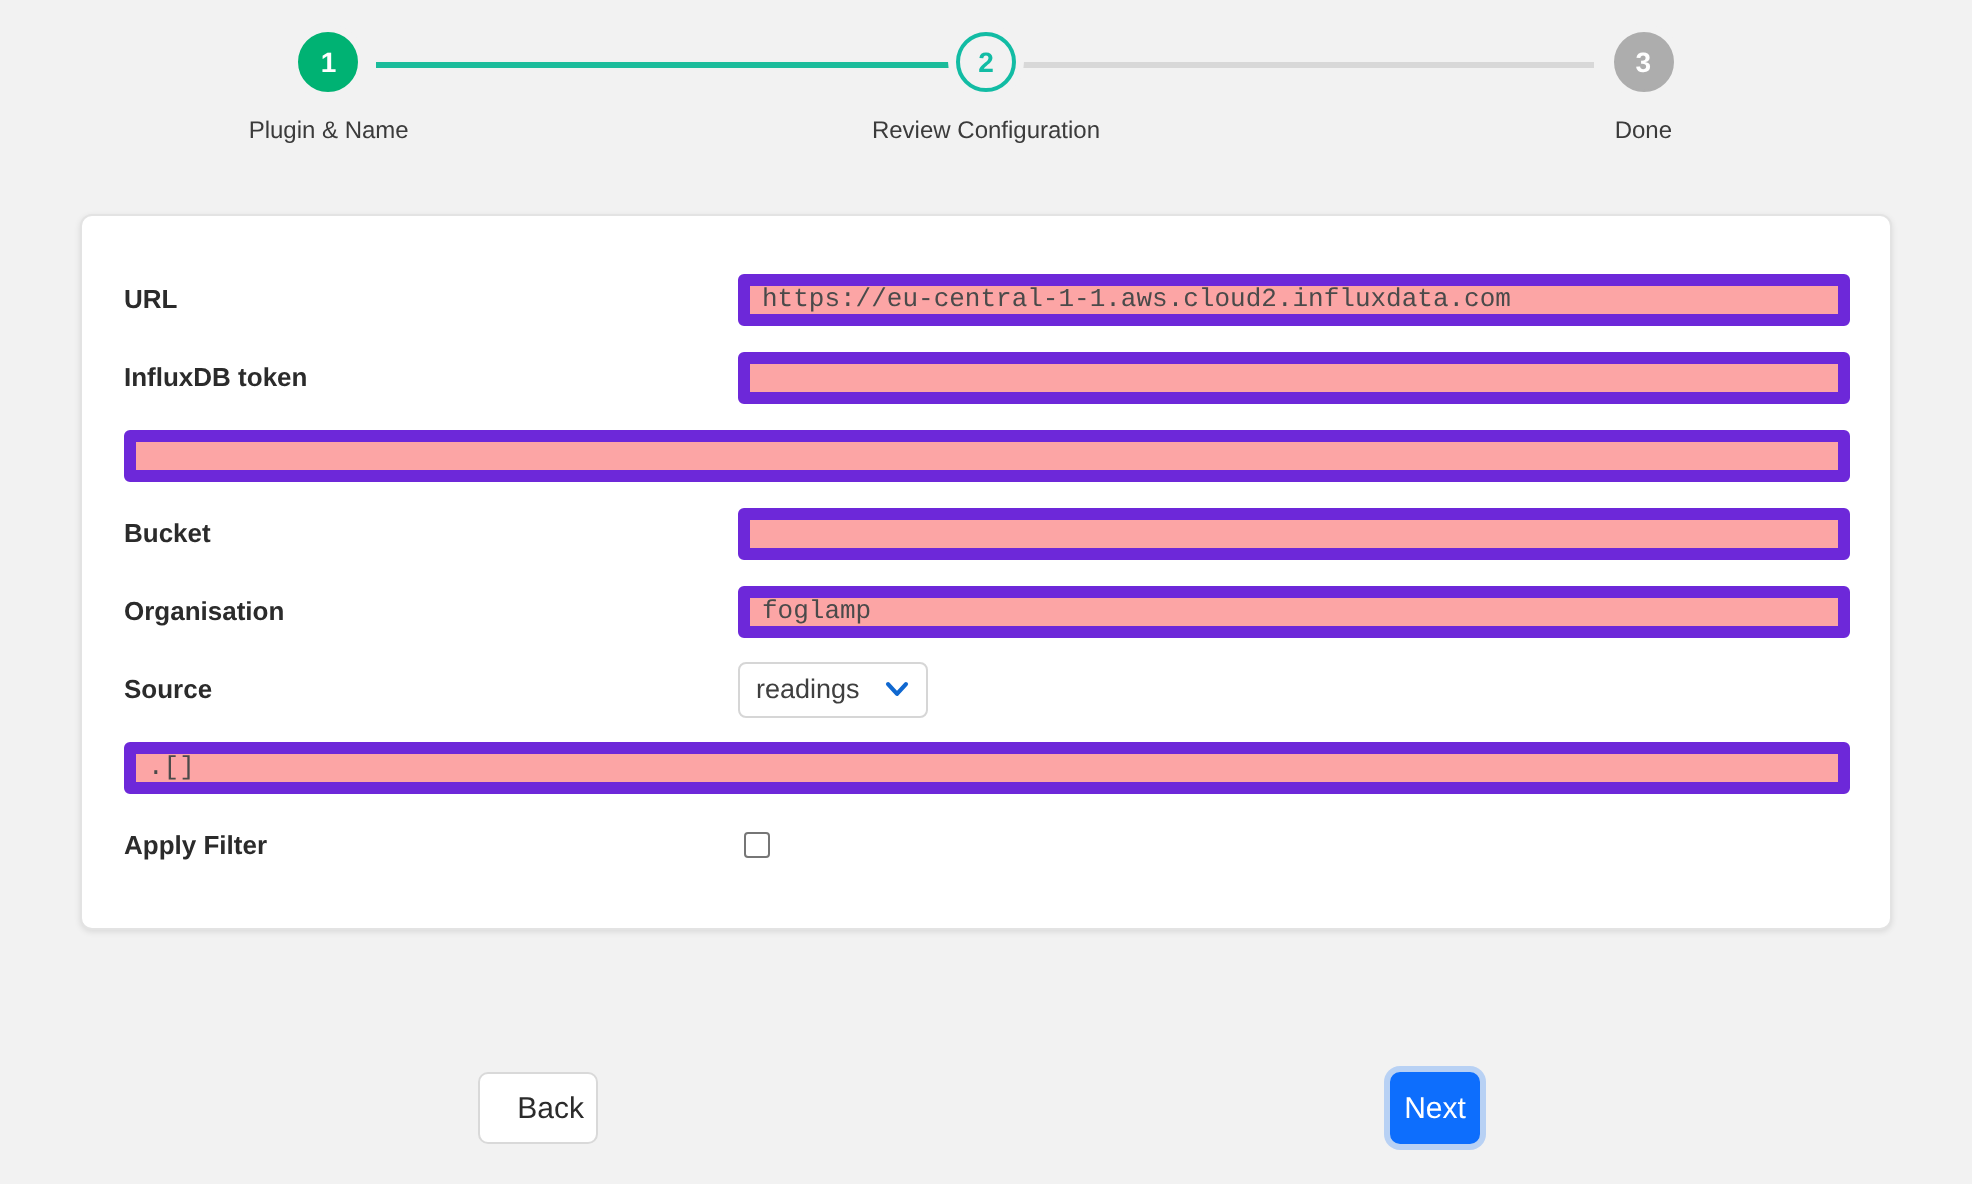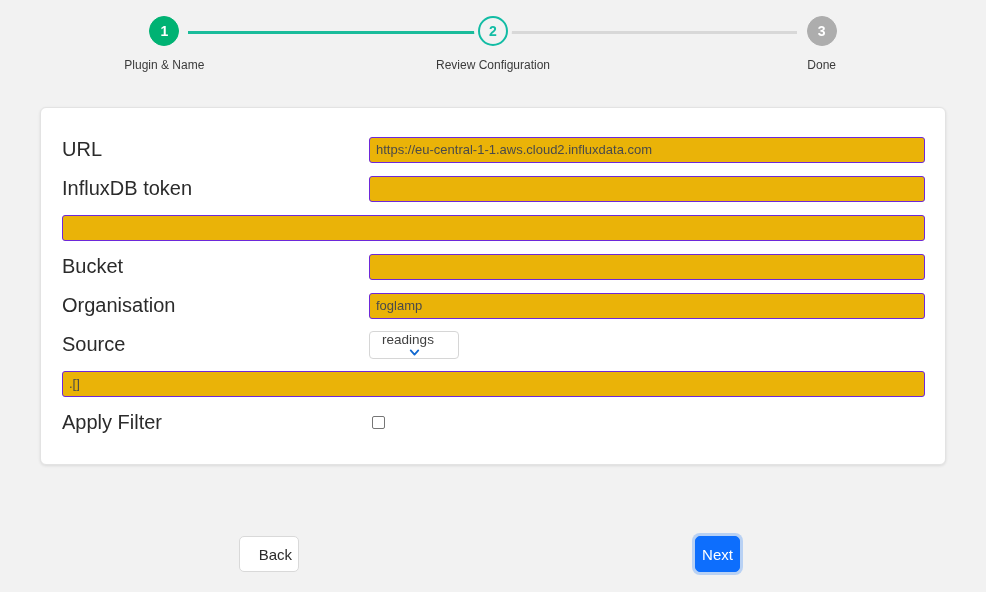--- a/index.html
+++ b/index.html
@@ -95,55 +95,54 @@
     padding: 22px 20px 22px 21px;
     box-sizing: border-box;
   }
   .form-row {
     display: flex;
     align-items: center;
     height: 39px;
   }
   .form-label {
     width: 307px;
-    font-size: 20px;
-    font-weight: 400;
+    font-size: 13px;
+    font-weight: 700;
     color: #2b2b2b;
     flex: none;
   }
   .form-control {
     flex: 1 1 auto;
     display: flex;
     align-items: center;
   }
   .text-input {
     width: 100%;
     height: 26px;
-    border: 1px solid #6d28d9;
+    border: 6px solid #6d28d9;
     border-radius: 3px;
-    background: #eab308;
-    font-family: Liberation Sans, sans-serif;
+    background: #fca5a5;
+    font-family: Liberation Mono, monospace;
     font-size: 13px;
     color: #4a4a4a;
     padding: 0 6px;
     box-sizing: border-box;
     outline: none;
   }
   .select-wrap {
     position: relative;
     display: inline-flex;
     align-items: center;
     height: 28px;
     min-width: 90px;
     border: 1px solid #d6d6d6;
     border-radius: 4px;
     background: #ffffff;
     padding: 0 8px;
     box-sizing: border-box;
-    flex-direction: column;
   }
   .select-value {
     font-size: 13.5px;
     color: #3f3f3f;
     margin-right: 12px;
   }
   .chevron {
     width: 13px;
     height: 13px;
     display: block;

